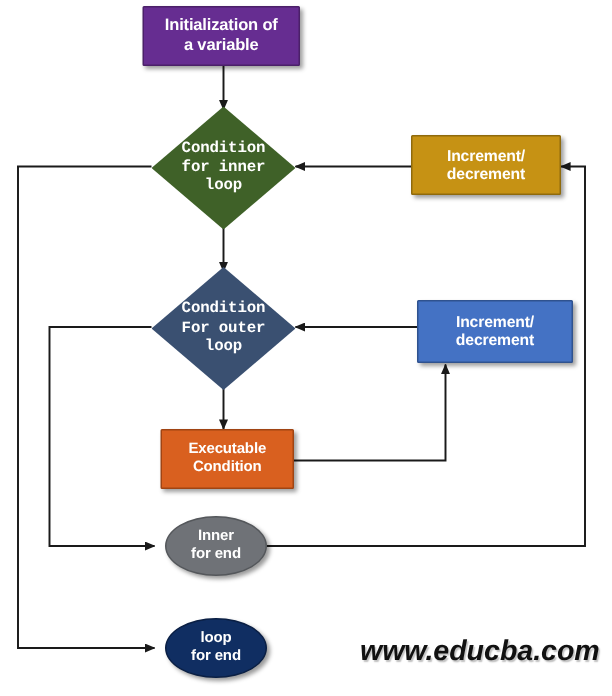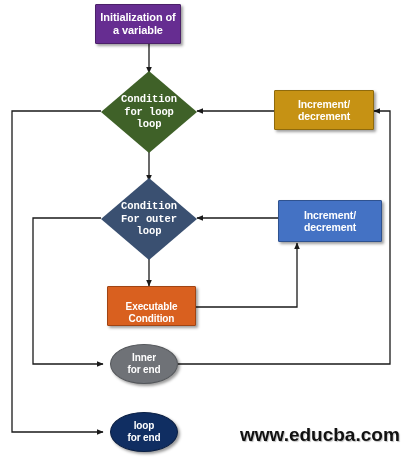--- a/index.html
+++ b/index.html
@@ -55,21 +55,20 @@
     background: #c69214;
     border: 1px solid #8f6a0c;
   }
   .rect-blue {
     background: #4472c4;
     border: 1px solid #2f528f;
   }
   .rect-orange {
     background: #d9601f;
     border: 1px solid #a04413;
-    align-items: flex-end;
   }
 
   
   .diamond {
     background: transparent;
     border: 0;
   }
   .diamond .shape {
     position: absolute;
     left: 0; top: 0;
@@ -92,20 +91,21 @@
   }
   .ell-gray { background: #6f7277; border: 1px solid #54575b; align-items: center; }
   .ell-navy { background: #102e62; border: 1px solid #0a1f44; }
 
   .watermark {
     position: absolute;
     color: #111111;
     font-weight: bold;
     white-space: nowrap;
     text-shadow: 1px 1px 1px rgba(0,0,0,0.25);
+    font-style: italic;
   }
 </style>
 </head>
 <body>
 
 <div id="canvas">
 
   <svg id="edges" viewBox="0 0 408 464">
     <defs>
       <marker id="arrowhead" markerWidth="7" markerHeight="6" refX="6.4" refY="3" orient="auto" markerUnits="userSpaceOnUse">
@@ -127,32 +127,32 @@
       <path d="M196,307 L297,307 L297,243" marker-end="url(#arrowhead)"></path>
 
       <path d="M101,218 L33,218 L33,364 L103,364" marker-end="url(#arrowhead)"></path>
 
       <path d="M178,364 L390,364 L390,111 L374,111" marker-end="url(#arrowhead)"></path>
 
       <path d="M101,111 L12,111 L12,432 L103,432" marker-end="url(#arrowhead)"></path>
     </g>
   </svg>
 
-  <div class="node rect rect-init" style="left:95px; top:4px; width:86px; height:40px; font-size:11px;">
+  <div class="node rect rect-init" style="left:95px; top:4px; width:105px; height:40px; font-size:11px;">
     <div class="txt">
       <span>Initialization of</span><br>
       <span>a variable</span>
     </div>
   </div>
 
   <div class="node diamond dia-green" style="left:101px; top:71px; width:96px; height:82px; font-size:10.5px;">
     <div class="shape" style="clip-path: polygon(50% 0%, 100% 50%, 50% 100%, 0% 50%);"></div>
     <div class="txt">
       <span>Condition</span><br>
-      <span>for loop</span><br>
+      <span>for inner</span><br>
       <span>loop</span>
     </div>
   </div>
 
   <div class="node rect rect-gold" style="left:274px; top:90px; width:100px; height:40px; font-size:10.5px;">
     <div class="txt">
       <span>Increment/</span><br>
       <span>decrement</span>
     </div>
   </div>

